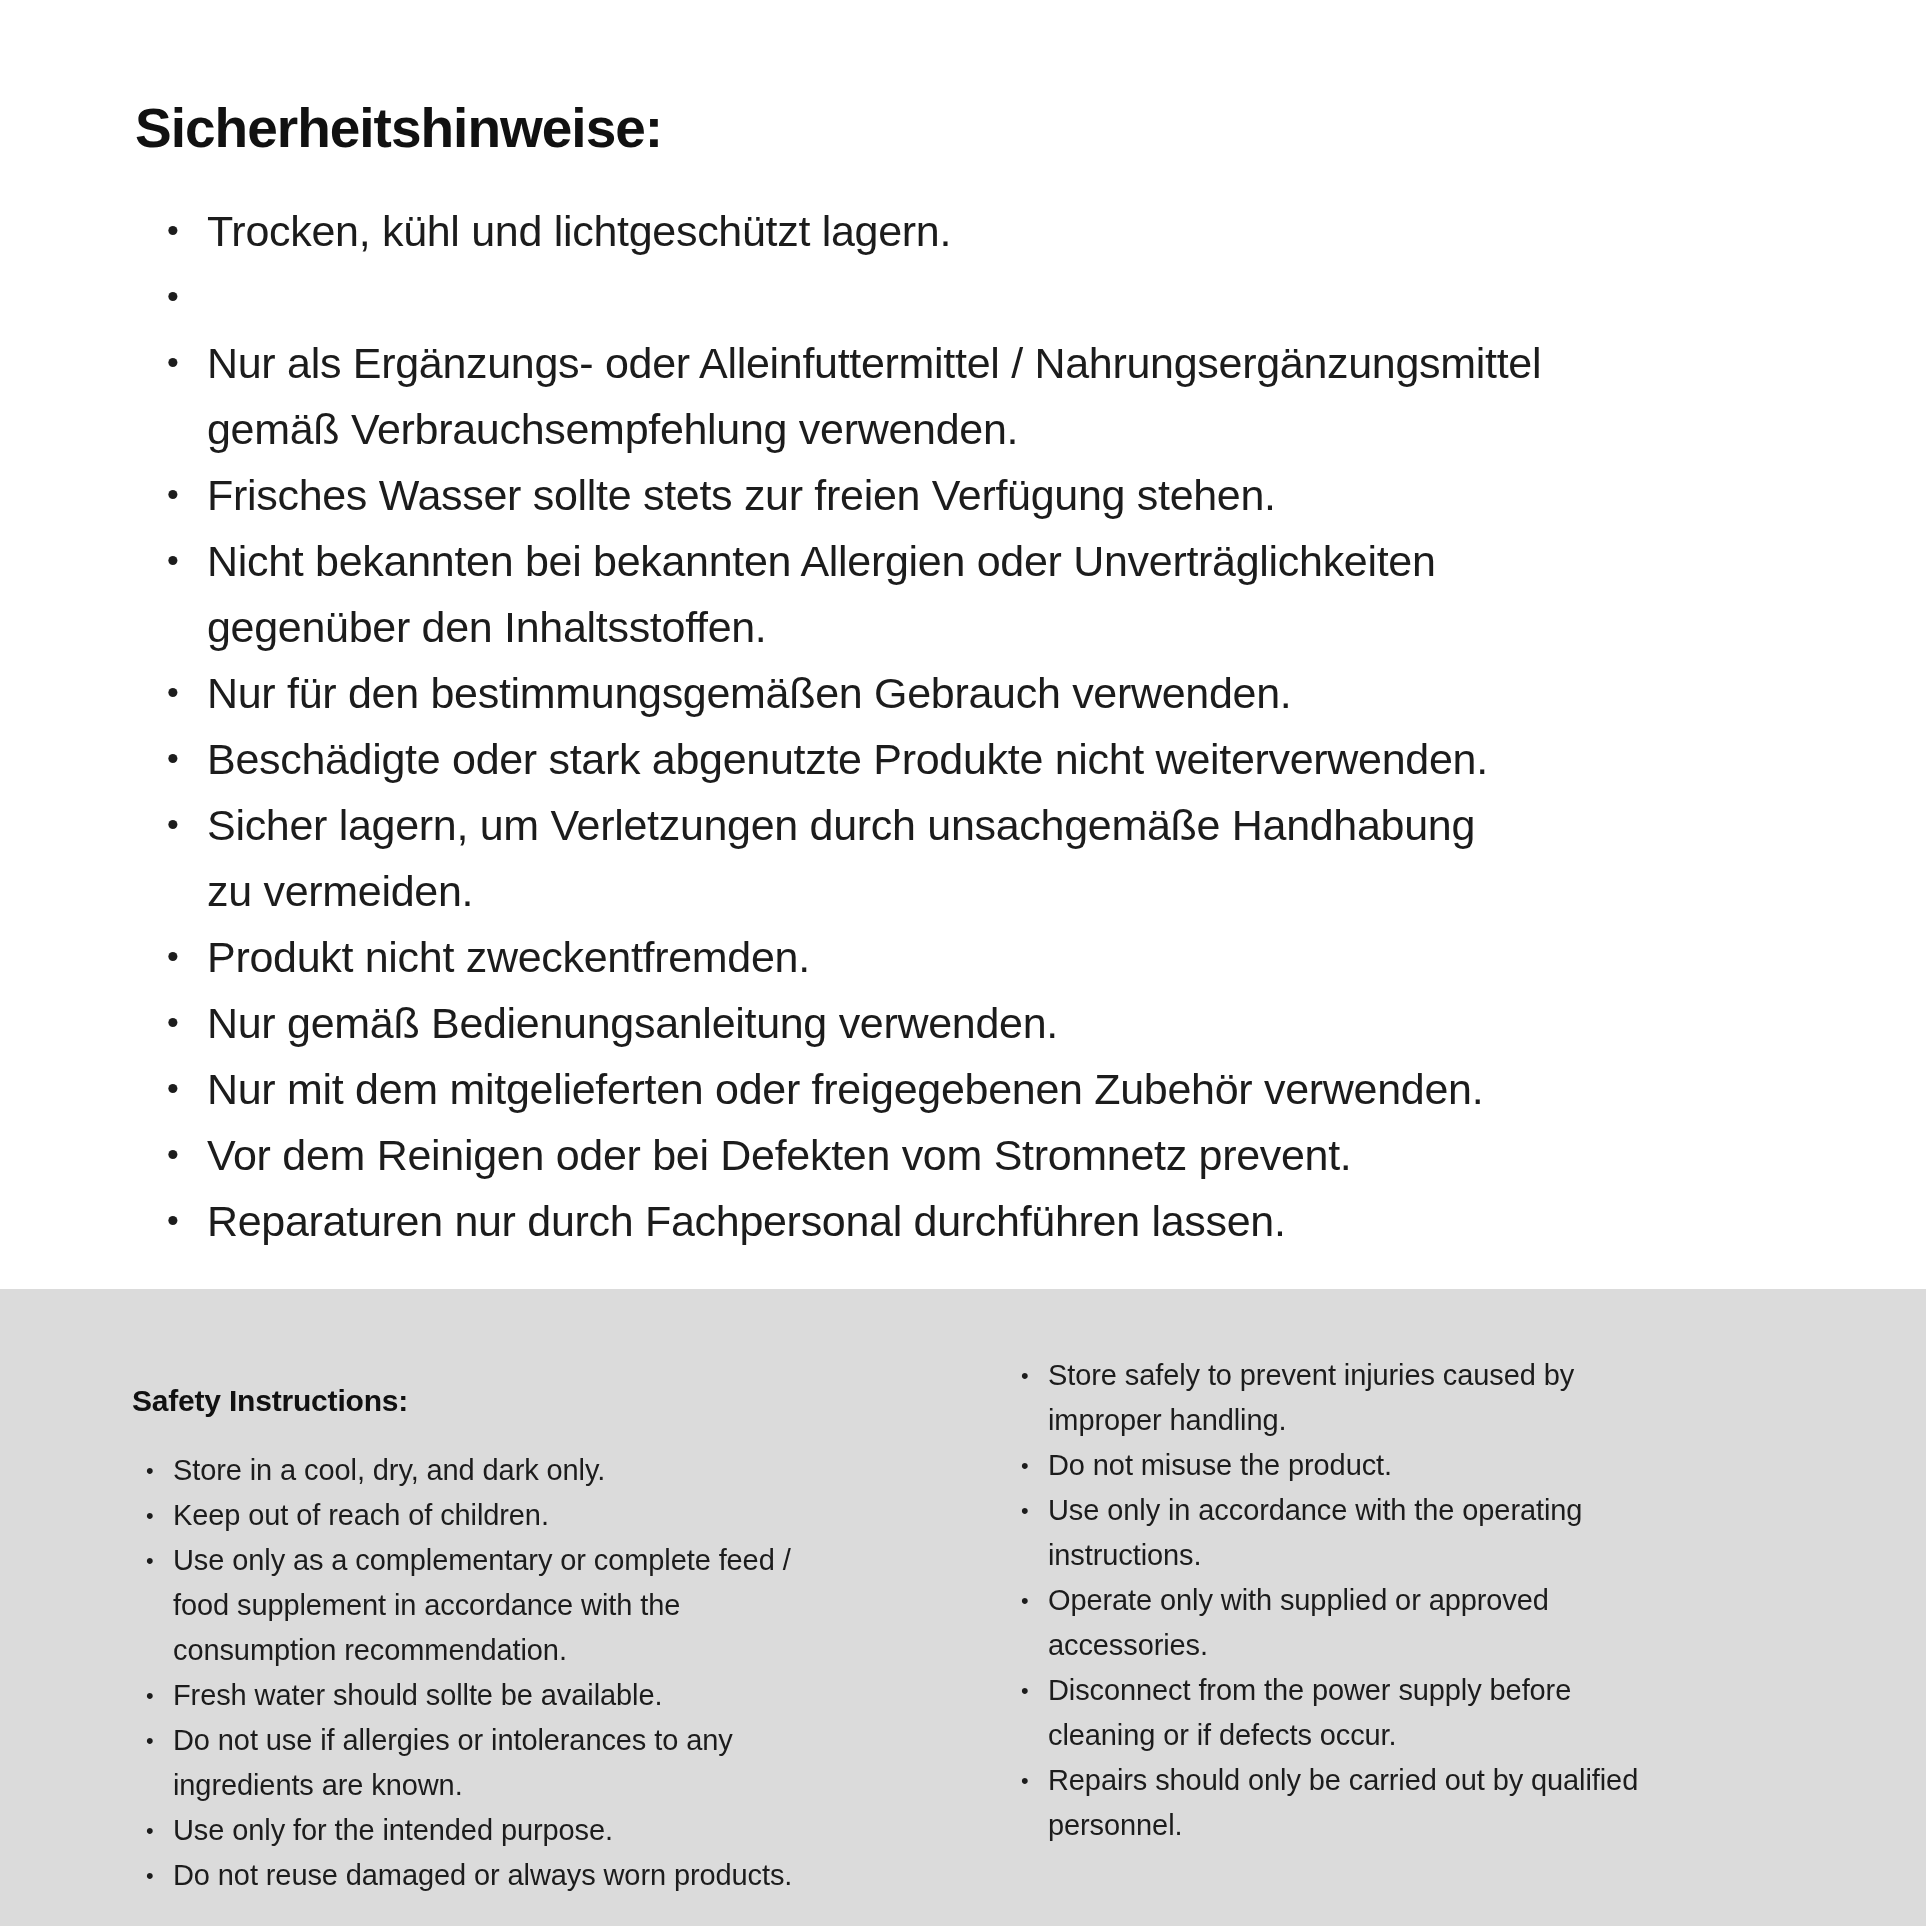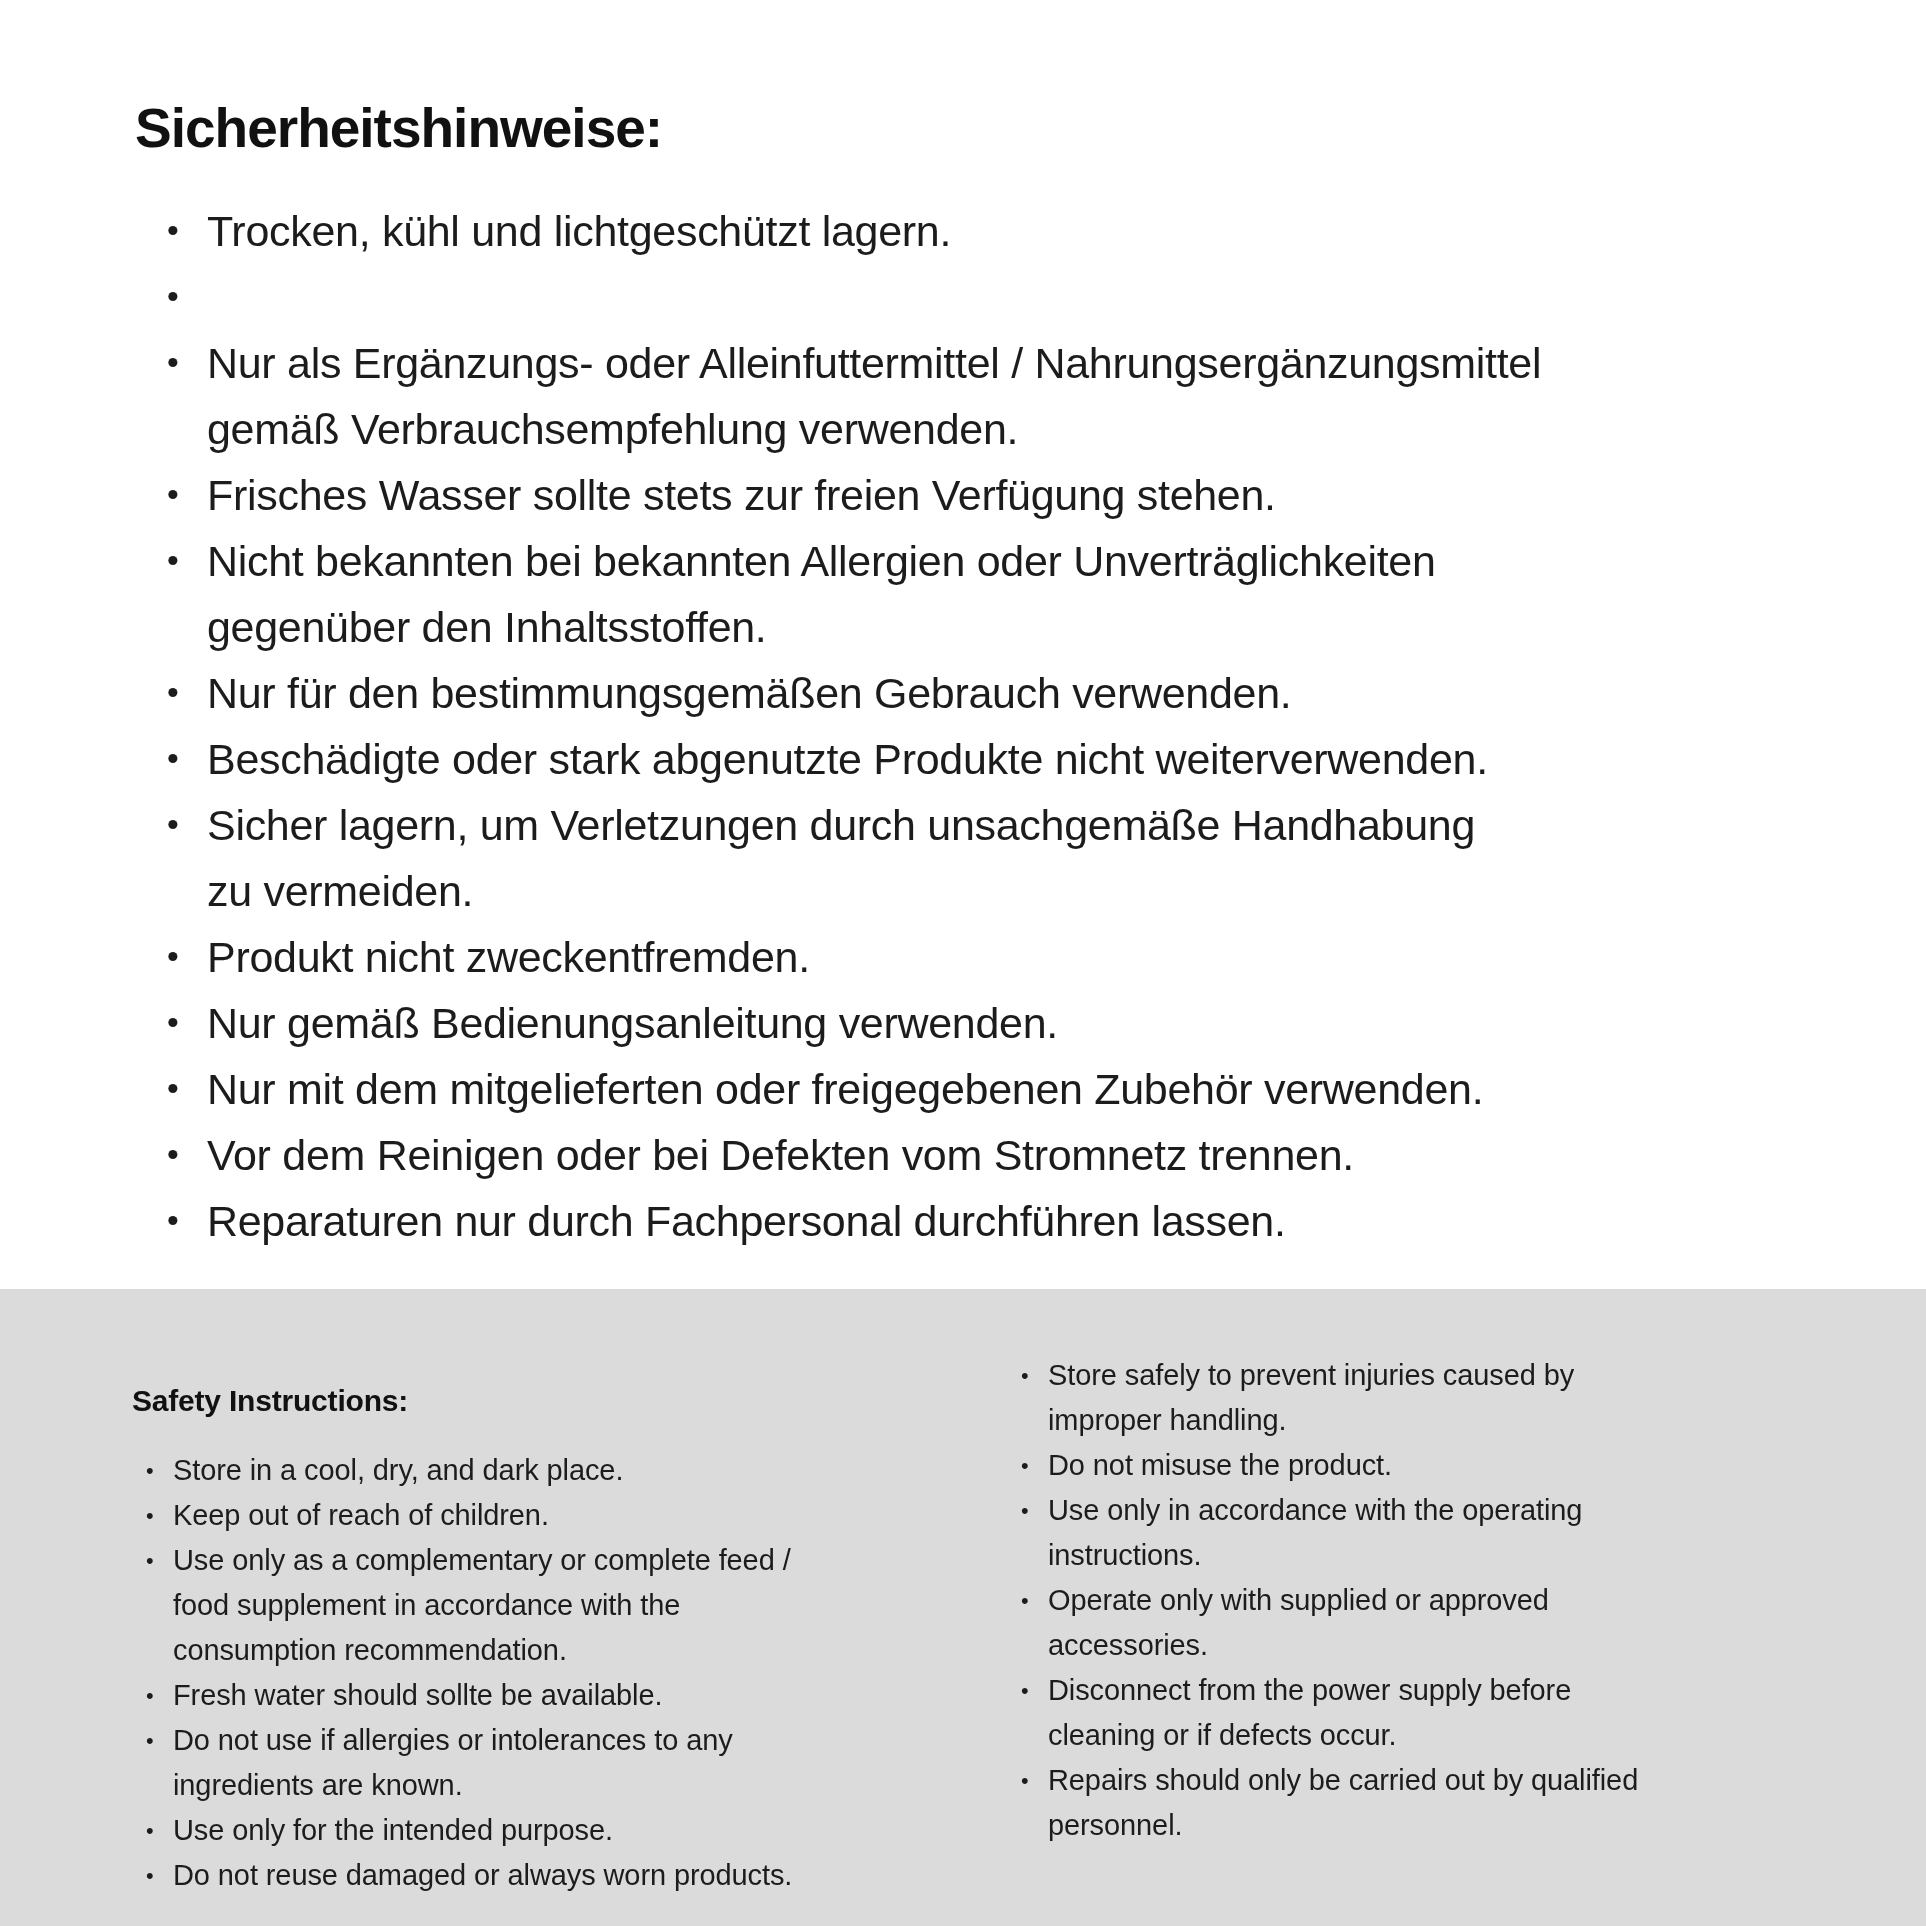--- a/index.html
+++ b/index.html
@@ -148,40 +148,40 @@
         <span class="txt">Nur gemäß Bedienungsanleitung verwenden.</span>
       </div>
 
       <div class="row">
         <span class="bullet">•</span>
         <span class="txt">Nur mit dem mitgelieferten oder freigegebenen Zubehör verwenden.</span>
       </div>
 
       <div class="row">
         <span class="bullet">•</span>
-        <span class="txt">Vor dem Reinigen oder bei Defekten vom Stromnetz trennen.</span>
+        <span class="txt">Vor dem Reinigen oder bei Defekten vom Stromnetz prevent.</span>
       </div>
 
       <div class="row">
         <span class="bullet">•</span>
         <span class="txt">Reparaturen nur durch Fachpersonal durchführen lassen.</span>
       </div>
     </div>
 </section>
 
 <section class="gray-section" style="background: rgb(219, 219, 219);">
 
   <div class="en-col-left">
     <h2 class="en-heading">Safety Instructions:</h2>
 
     <div class="en-list">
 
         <div class="row">
           <span class="bullet">•</span>
-          <span class="txt">Store in a cool, dry, and dark place.</span>
+          <span class="txt">Store in a cool, dry, and dark only.</span>
         </div>
 
         <div class="row">
           <span class="bullet">•</span>
           <span class="txt">Keep out of reach of children.</span>
         </div>
 
         <div class="row">
           <span class="bullet">•</span>
           <span class="txt">Use only as a complementary or complete feed /

